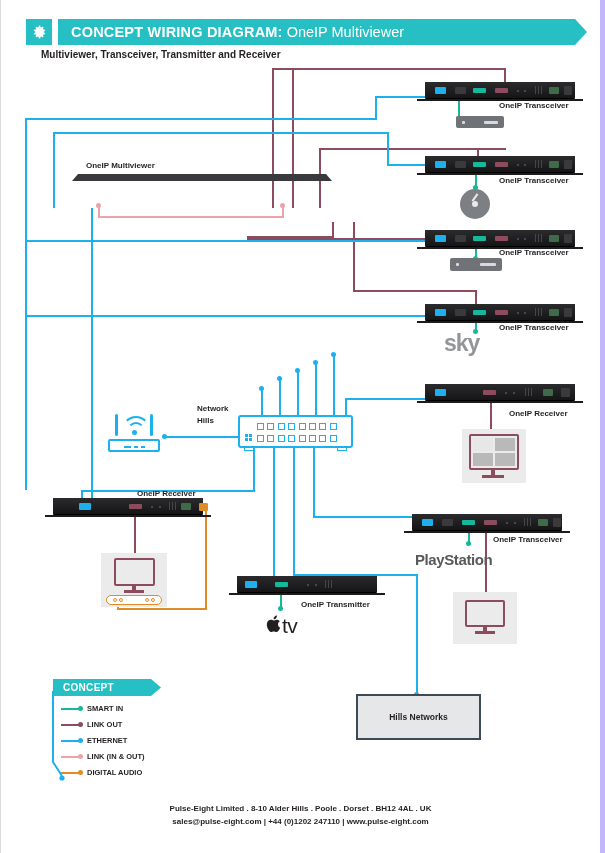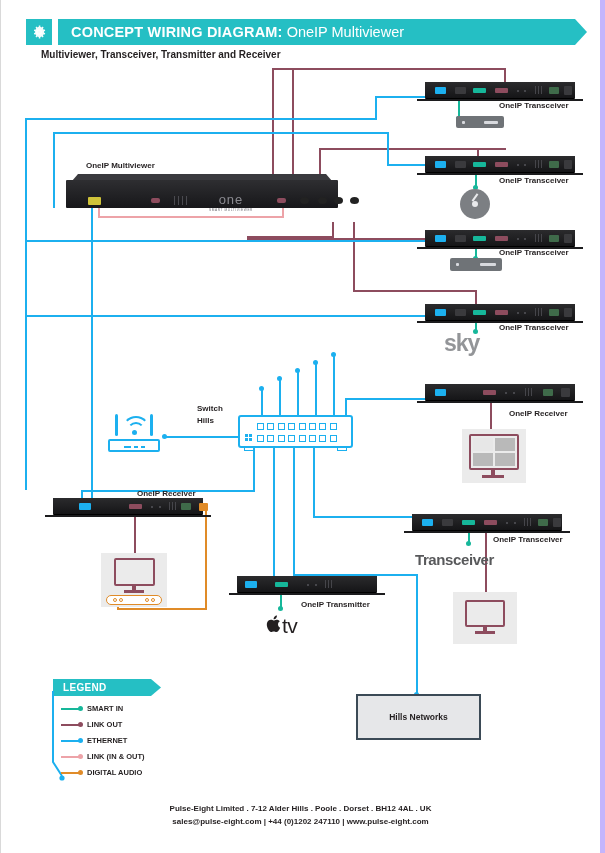--- a/index.html
+++ b/index.html
@@ -239,36 +239,20 @@
   <div class="w hout" style="left:484px;top:522px;width:2px;height:74px;"></div>
   <div class="dot d-hout" style="left:482px;top:592px;"></div>
 
   <div class="w aud" style="left:204px;top:506px;width:2px;height:104px;"></div>
   <div class="w aud" style="left:116px;top:608px;width:90px;height:2px;"></div>
   <div class="w aud" style="left:116px;top:596px;width:2px;height:14px;"></div>
   <div class="dot d-aud" style="left:114px;top:594px;"></div>
 
   <div id="mv">
     <div class="top"></div>
-    <div class="body">
-      <div class="grill">
-          <i style="left:0"></i>
-          <i style="left:4px"></i>
-          <i style="left:8px"></i>
-          <i style="left:12px"></i>
-        </div>
-      <div class="logo"><span>one</span><small>SMART MULTIVIEWER</small></div>
-      <div class="port rj" style="left:22px;top:17px;width:13px;height:8px;"></div>
-      <div class="port red" style="left:85px;top:18px;width:9px;height:5px;border-radius:2px;"></div>
-      <div class="port red" style="left:211px;top:18px;width:9px;height:5px;border-radius:2px;"></div>
-      <div class="port" style="left:234px;top:17px;width:9px;height:7px;border-radius:50%;background:#222;"></div>
-      <div class="port" style="left:252px;top:17px;width:9px;height:7px;border-radius:50%;background:#222;"></div>
-      <div class="port" style="left:268px;top:17px;width:9px;height:7px;border-radius:50%;background:#222;"></div>
-      <div class="port" style="left:284px;top:17px;width:9px;height:7px;border-radius:50%;background:#222;"></div>
-    </div>
     <div class="shelf"></div>
   </div>
   <div class="label" style="left:85px;top:161px;">OneIP Multiviewer</div>
 
   <div class="unit" style="left:424px;top:82px;width:150px;height:16px;">
     <div class="face"></div>
     <div class="port lit" style="left:10px;top:5px;width:11px;height:7px;"></div>
     <div class="port" style="left:30px;top:5px;width:11px;height:7px;"></div>
     <div class="port grn" style="left:48px;top:6px;width:13px;height:5px;"></div>
     <div class="port red" style="left:70px;top:6px;width:13px;height:5px;"></div>
@@ -377,21 +361,21 @@
     <div class="arc" style="left:14px;top:4px;width:24px;height:24px;"></div>
     <div class="arc" style="left:19px;top:10px;width:14px;height:14px;"></div>
     <div class="dot d-eth" style="left:24px;top:18px;"></div>
     <div class="rb">
         <i style="left:14px;width:7px;"></i>
         <i style="left:24px;width:4px;"></i>
         <i style="left:31px;width:4px;"></i>
       </div>
   </div>
 
-  <div class="label" style="left:196px;top:404px;">Switch</div>
+  <div class="label" style="left:196px;top:404px;">Network</div>
   <div class="label" style="left:196px;top:416px;">Hills</div>
   <div id="nsw">
     <div class="dots">
         <i></i>
         <i></i>
         <i></i>
         <i></i>
       </div>
     <div class="row" style="left:17px;top:6px;">
         <b></b>
@@ -474,33 +458,33 @@
     <div class="led" style="left:94px;top:8px;"></div>
       <div class="led" style="left:102px;top:8px;"></div>
     <div class="vent" style="left:112px;top:4px;height:8px;"></div>
       <div class="vent" style="left:115px;top:4px;height:8px;"></div>
       <div class="vent" style="left:118px;top:4px;height:8px;"></div>
     <div class="port" style="left:126px;top:5px;width:10px;height:7px;background:#3f6b4a;"></div>
     <div class="port" style="left:141px;top:4px;width:8px;height:9px;"></div>
     <div class="shelf"></div>
   </div>
   <div class="label" style="left:492px;top:535px;">OneIP Transceiver</div>
-  <div class="brand-ps" style="left:414px;top:551px;">Transceiver</div>
+  <div class="brand-ps" style="left:414px;top:551px;">PlayStation</div>
   <div class="tvbox" style="left:452px;top:592px;width:64px;height:52px;">
     <div class="tv" style="left:12px;top:8px;width:40px;height:27px;"></div>
     <div class="tvstand" style="left:30px;top:35px;width:4px;height:5px;"></div>
     <div class="tvstand" style="left:22px;top:39px;width:20px;height:2.5px;"></div>
   </div>
 
   <div id="netbox">
     <span>Hills Networks</span>
   </div>
 
   <div id="legend-tab">
-    <span>LEGEND</span>
+    <span>CONCEPT</span>
   </div>
   <svg id="leg-hook" width="24" height="100">
     <path d="M5 1 L5 72 L14 86" stroke="#1cb0ef" stroke-width="2" fill="none"></path>
     <circle cx="14" cy="88" r="2.6" fill="#1cb0ef"></circle>
   </svg>
 
   <div class="leg-row" style="top:703px;">
     <span class="ln hin"></span>
       <span class="pt d-hin"></span>
     <span class="tx">SMART IN</span>
@@ -519,16 +503,16 @@
     <span class="ln link"></span>
       <span class="pt d-link"></span>
     <span class="tx">LINK (IN &amp; OUT)</span>
   </div>
   <div class="leg-row" style="top:767px;">
     <span class="ln aud"></span>
       <span class="pt d-aud"></span>
     <span class="tx">DIGITAL AUDIO</span>
   </div>
 
-  <div class="foot" style="top:804px;">Pulse-Eight Limited . 7-12 Alder Hills . Poole . Dorset . BH12 4AL . UK</div>
+  <div class="foot" style="top:804px;">Pulse-Eight Limited . 8-10 Alder Hills . Poole . Dorset . BH12 4AL . UK</div>
   <div class="foot" style="top:817px;">sales@pulse-eight.com   |   +44 (0)1202 247110   |   www.pulse-eight.com</div>
 
 </div>
 
 </body></html>

